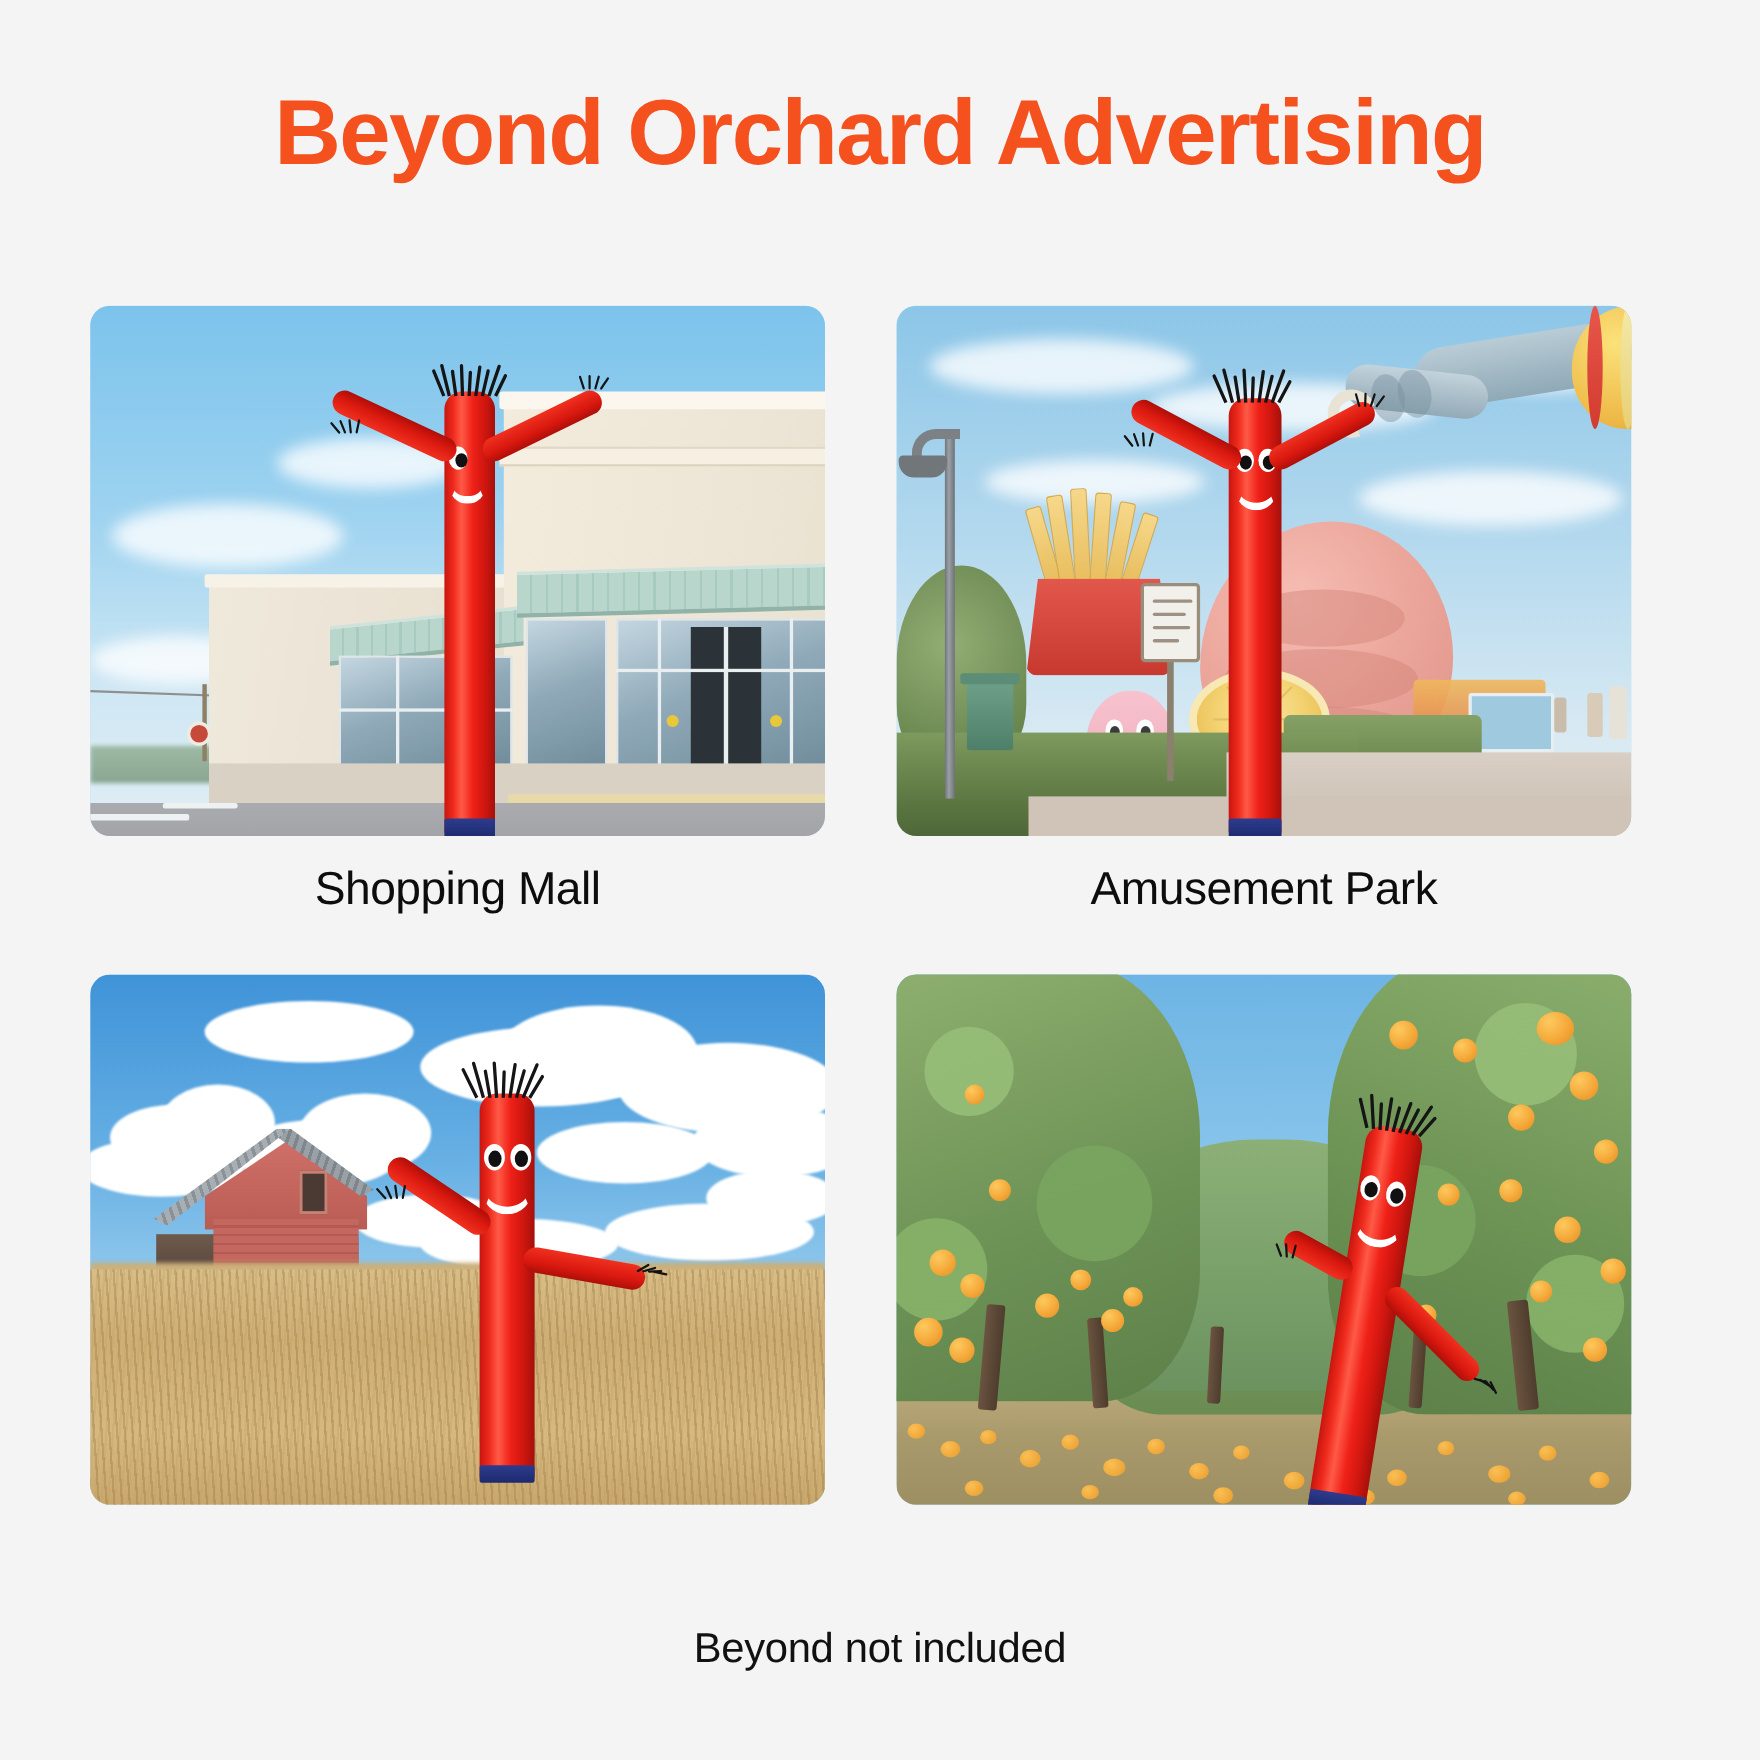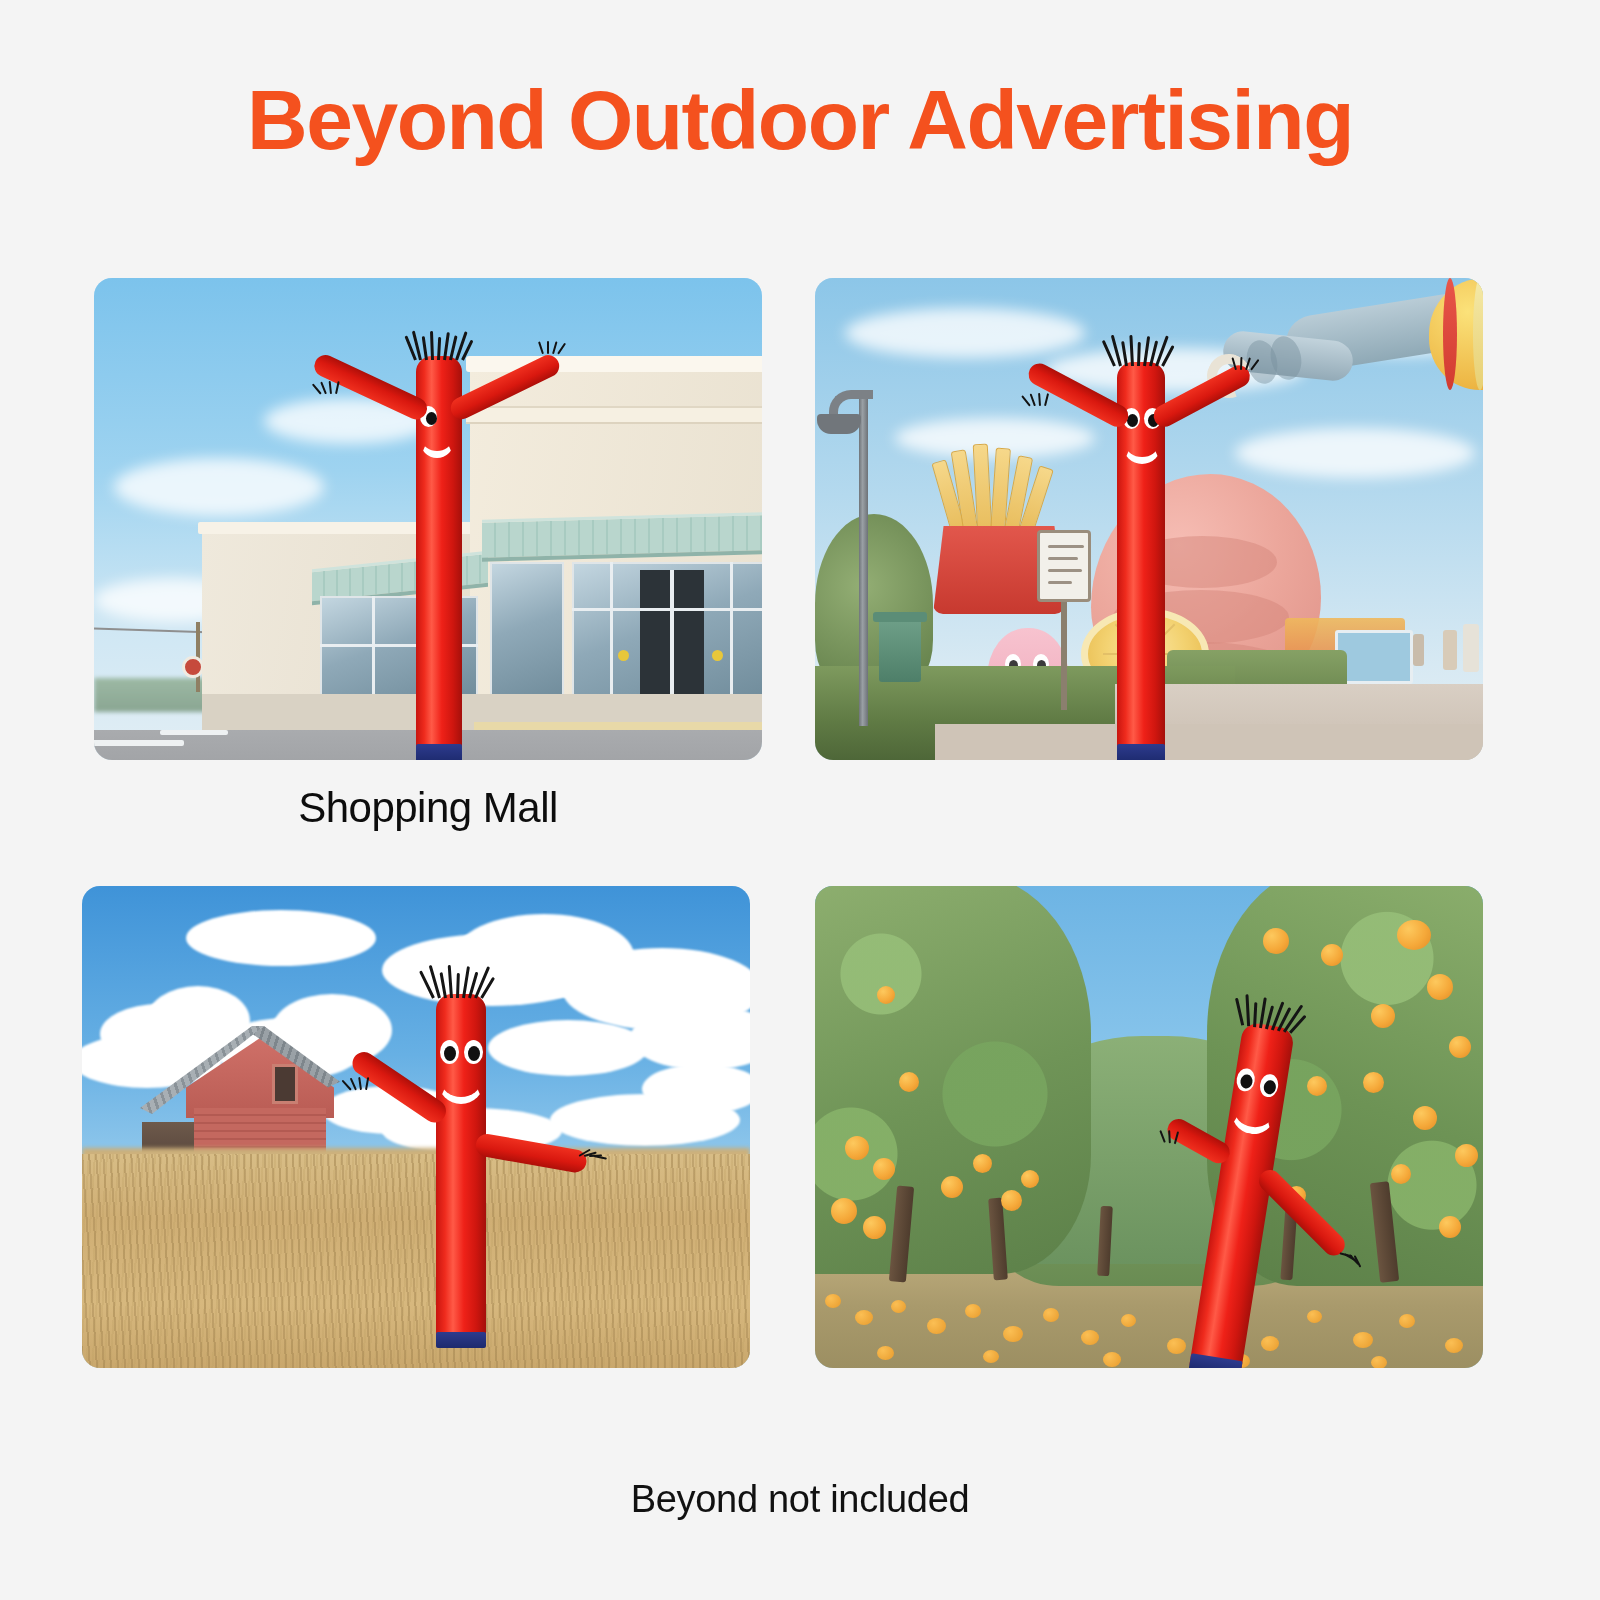--- a/index.html
+++ b/index.html
@@ -32,21 +32,21 @@
   
   .grid{
     position:absolute;
     top:278px; left:82px;
     width:1432px;
   }
   .cell{
     position:absolute;
     width:668px;
   }
-  .cell.c1{ left:12px;   top:0; }
+  .cell.c1{ left:0;   top:0; }
   .cell.c2{ left:733px; top:0; }
   .cell.c3{ left:0;   top:608px; }
   .cell.c4{ left:733px; top:608px; }
 
   .photo{
     position:relative;
     width:668px; height:482px;
     border-radius:18px;
     overflow:hidden;
     background:#bfe0f5;
@@ -456,21 +456,21 @@
   }
   .tm-cuff{
     position:absolute;
     background:linear-gradient(#2d3b8e,#1d2a6e);
     border-radius:2px;
   }
 </style>
 </head>
 <body>
 
-<div class="page-title">Beyond Outdoor Advertising</div>
+<div class="page-title">Beyond Orchard Advertising</div>
 
 <div class="grid">
 
   <div class="cell c1">
     <div class="photo">
       <div class="layer sky-mall"></div>
 
       <div class="cloudsoft" style="left:20px;  top:180px; width:210px; height:58px;"></div>
       <div class="cloudsoft" style="left:170px; top:120px; width:170px; height:46px;"></div>
       <div class="cloudsoft" style="left:0px;   top:300px; width:160px; height:44px;"></div>
@@ -670,20 +670,21 @@
         <div class="tm-hand" style="left:192px; top:38px; width:26px; height:18px;">
           <i style="left:2px;  bottom:0; transform:rotate(-16deg);"></i>
           <i style="left:7px;  bottom:0; transform:rotate(2deg);"></i>
           <i style="left:12px; bottom:0; transform:rotate(18deg);"></i>
           <i style="left:17px; bottom:0; transform:rotate(36deg);"></i>
         </div>
 
         <div class="tm-cuff" style="left:76px; top:430px; width:48px; height:18px;"></div>
       </div>
     </div>
+    <div class="caption">Amusement Park</div>
   </div>
 
   <div class="cell c3">
     <div class="photo">
       <div class="layer sky-farm"></div>
 
       <div class="cloud" style="left:18px;  top:118px; width:120px; height:60px;"></div>
       <div class="cloud" style="left:64px;  top:100px; width:104px; height:70px;"></div>
       <div class="cloud" style="left:-10px; top:148px; width:150px; height:54px;"></div>
       <div class="cloud" style="left:132px; top:132px; width:150px; height:62px;"></div>

